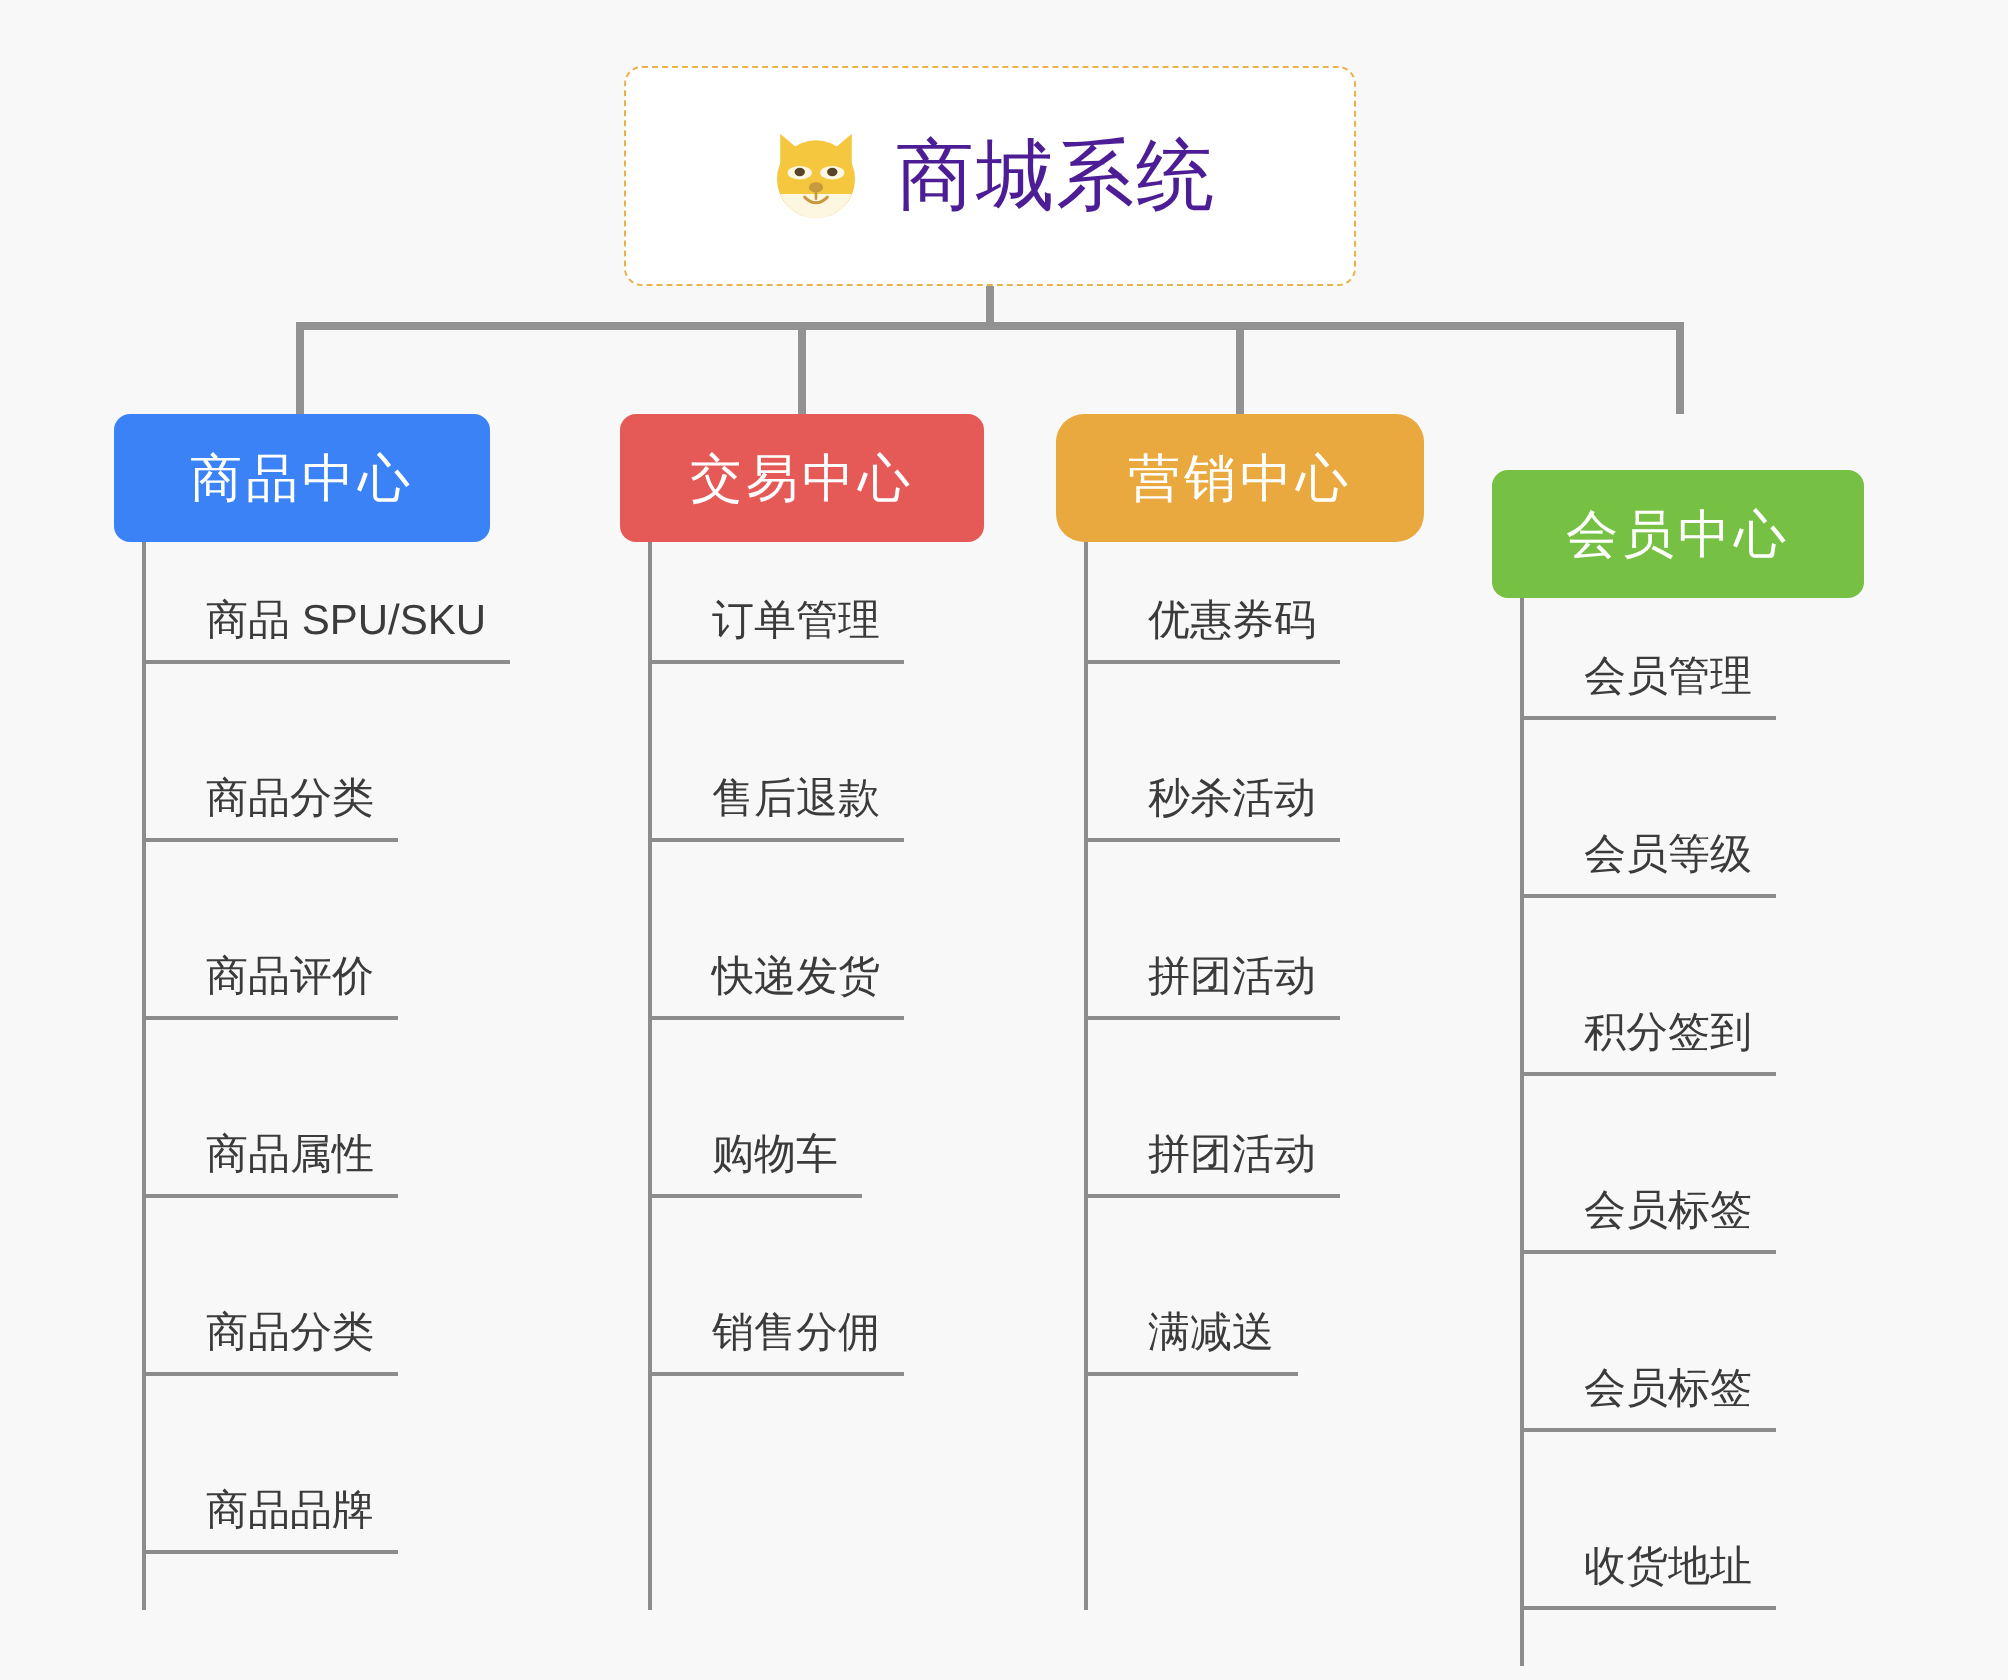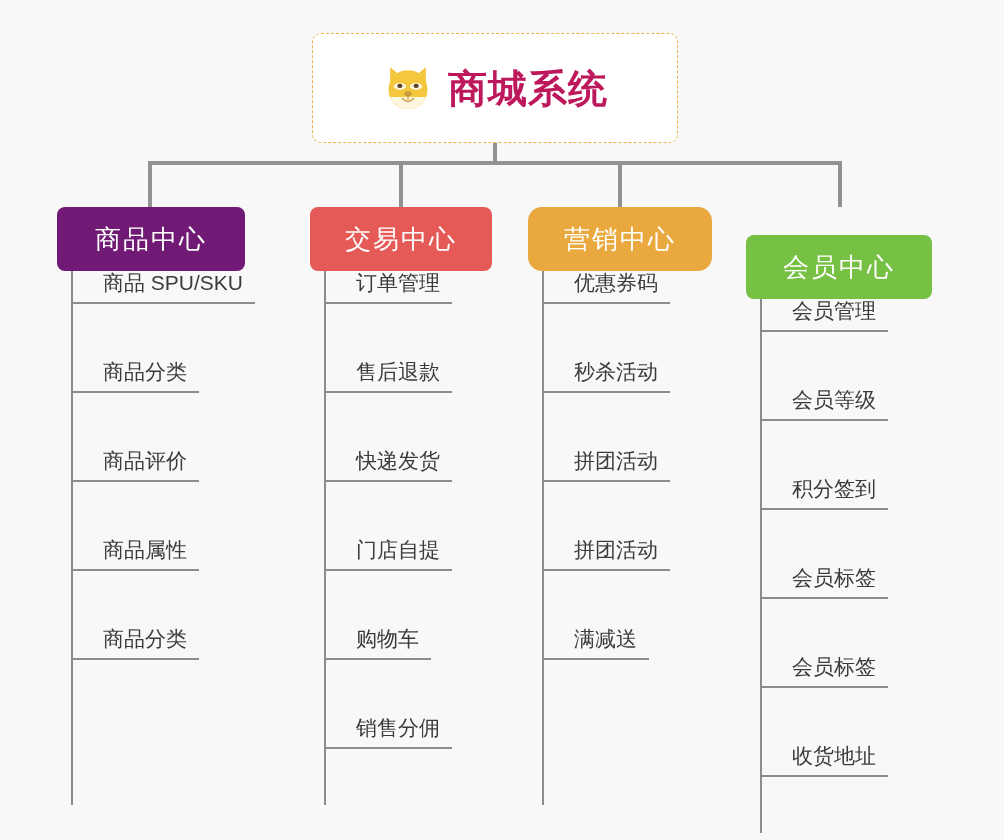--- a/index.html
+++ b/index.html
@@ -112,21 +112,21 @@
     position: absolute;
     left: 0;
     top: 0;
     width: 2px;
     background: #8c8c8c;
   }
   .leaf-item {
     position: relative;
     height: 89px;
     display: flex;
-    align-items: flex-start;
+    align-items: center;
     padding-left: 2px;
   }
   .leaf-label {
     display: inline-block;
     font-size: 21px;
     color: #3b3b3b;
     line-height: 1.15;
     padding: 0 12px 7px 30px;
     border-bottom: 2px solid #8c8c8c;
     white-space: nowrap;
@@ -145,69 +145,69 @@
       <path d="M10 36 a22 22 0 0 0 44 0 a22 22 0 0 1 -44 0" fill="#f5c73e"></path>
       <path d="M32 58 a24 24 0 0 0 22 -15 L10 43 A24 24 0 0 0 32 58 Z" fill="#fdf6e0"></path>
       <ellipse cx="22" cy="30" rx="7.5" ry="4.2" fill="#fdf6e0"></ellipse>
       <ellipse cx="42" cy="30" rx="7.5" ry="4.2" fill="#fdf6e0"></ellipse>
       <ellipse cx="22" cy="29.5" rx="3.2" ry="2.6" fill="#5a4327"></ellipse>
       <ellipse cx="42" cy="29.5" rx="3.2" ry="2.6" fill="#5a4327"></ellipse>
       <ellipse cx="32" cy="39" rx="4.4" ry="3.1" fill="#c79a3e"></ellipse>
       <path d="M25 45 q7 7 14 0" fill="none" stroke="#c79a3e" stroke-width="1.8" stroke-linecap="round"></path>
       <path d="M32 42 L32 46" stroke="#c79a3e" stroke-width="1.6" stroke-linecap="round"></path>
     </svg>
-    <span class="root-title" style="color: #be185d; font-weight: bold;">商城系统</span>
+    <span class="root-title" style="color: #4c1d95;">商城系统</span>
   </div>
 
   <div class="conn conn-stem" style="background: rgb(146, 146, 146);"></div>
   <div class="conn conn-bus" style="background: rgb(146, 146, 146);"></div>
   <div class="conn conn-drop c0" style="background: rgb(146, 146, 146);"></div>
   <div class="conn conn-drop c1" style="background: rgb(146, 146, 146);"></div>
   <div class="conn conn-drop c2" style="background: rgb(146, 146, 146);"></div>
   <div class="conn conn-drop c3" style="background: rgb(146, 146, 146);"></div>
 
   <div class="column c0">
-    <div class="cat-header" style="background: #701a75;">商品中心</div>
+    <div class="cat-header" style="background: #3b82f6;">商品中心</div>
     <div class="leaf-list">
       <div class="leaf-spine" style="height: 534px;"></div>
       <div class="leaf-item">
           <span class="leaf-label">商品 SPU/SKU</span>
         </div>
       <div class="leaf-item">
           <span class="leaf-label">商品分类</span>
         </div>
       <div class="leaf-item">
           <span class="leaf-label">商品评价</span>
         </div>
       <div class="leaf-item">
           <span class="leaf-label">商品属性</span>
         </div>
       <div class="leaf-item">
           <span class="leaf-label">商品分类</span>
+        </div>
+      <div class="leaf-item">
+          <span class="leaf-label">商品品牌</span>
         </div>
     </div>
   </div>
 
   <div class="column c1">
     <div class="cat-header" style="background: rgb(229, 90, 86);">交易中心</div>
     <div class="leaf-list">
       <div class="leaf-spine" style="height: 534px;"></div>
       <div class="leaf-item">
           <span class="leaf-label">订单管理</span>
         </div>
       <div class="leaf-item">
           <span class="leaf-label">售后退款</span>
         </div>
       <div class="leaf-item">
           <span class="leaf-label">快递发货</span>
         </div>
       <div class="leaf-item">
-          <span class="leaf-label">门店自提</span>
-        </div>
-      <div class="leaf-item">
           <span class="leaf-label">购物车</span>
         </div>
       <div class="leaf-item">
           <span class="leaf-label">销售分佣</span>
         </div>
     </div>
   </div>
 
   <div class="column c2">
     <div class="cat-header" style="background: rgb(234, 169, 62); border-radius: 14px;">营销中心</div>

